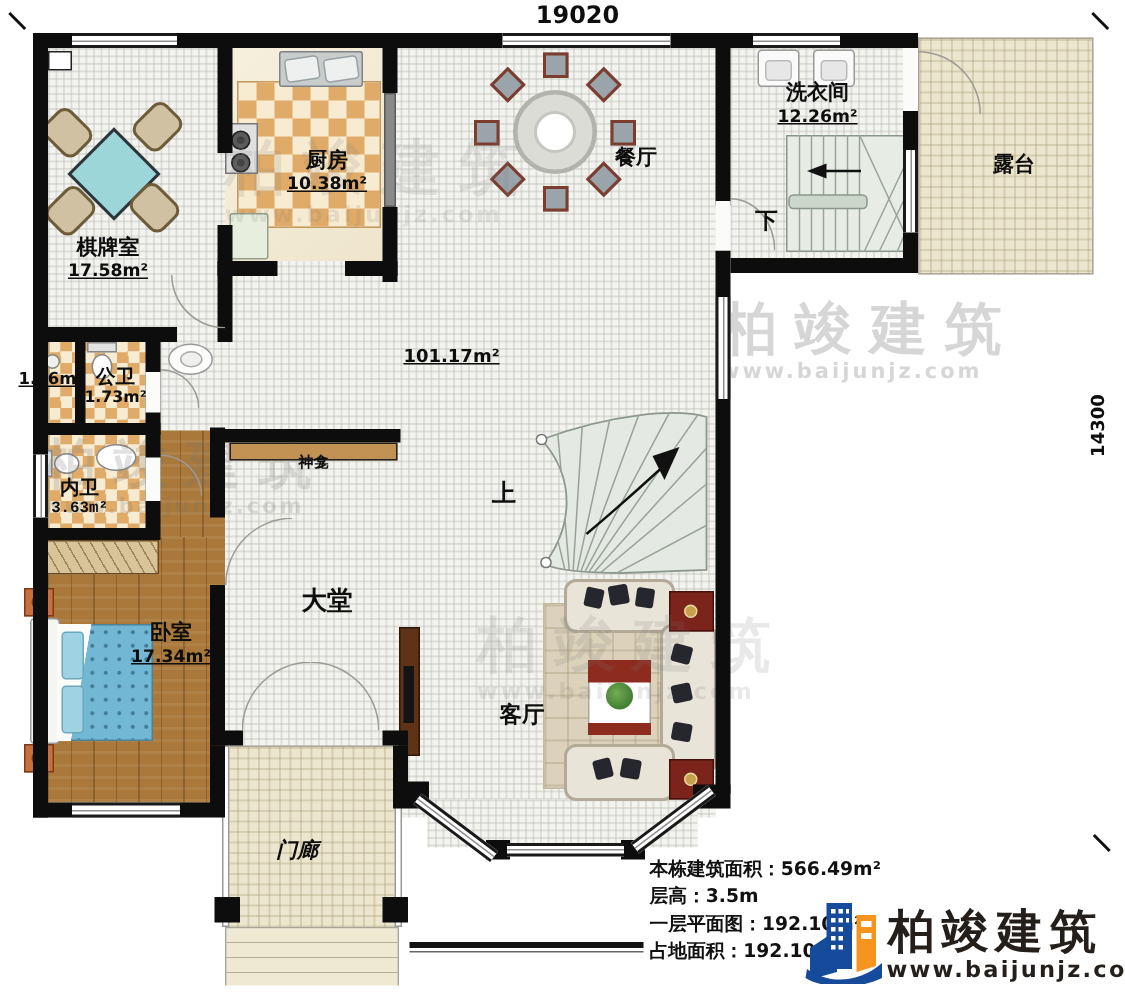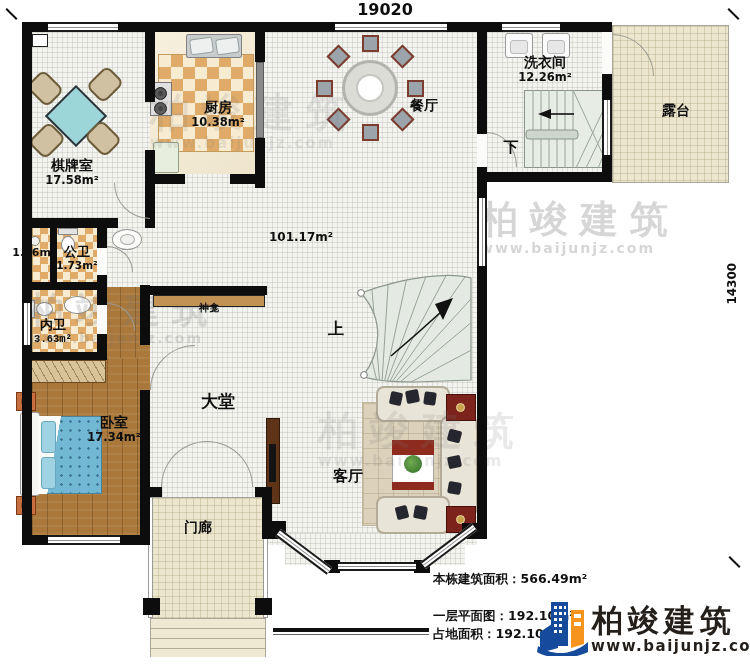--- a/index.html
+++ b/index.html
@@ -26,21 +26,21 @@
   .wall { position:absolute; background:#0d0d0d; z-index:5; }
   .winh { position:absolute; background:#fff; border-top:2px solid #1a1a1a; border-bottom:2px solid #1a1a1a; z-index:6; }
   .winh::before { content:""; position:absolute; left:0; right:0; top:45%; border-top:1px solid #8f8f8f; }
   .winv { position:absolute; background:#fff; border-left:2px solid #1a1a1a; border-right:2px solid #1a1a1a; z-index:6; }
   .winv::before { content:""; position:absolute; top:0; bottom:0; left:45%; border-left:1px solid #8f8f8f; }
   .gap { position:absolute; background:#fbfbf9; z-index:6; }
   .arc { position:absolute; border:1.4px solid #9b9b93; background:transparent; z-index:6; }
   
   .lbl { position:absolute; font-weight:bold; color:#0e0e0e; text-align:center; line-height:1.12; z-index:7; white-space:nowrap; }
   .rname { font-size:14px; }
-  .rarea { font-size:11.5px; }
+  .rarea { font-size:11.5px;text-decoration:underline; }
   
   .fur { position:absolute; z-index:3; }
   .pillow { position:absolute; background:#26262e; border-radius:2px; z-index:4; }
   .sofa { position:absolute; background:#e9e4d8; border:2px solid #b3aa97; border-radius:8px; z-index:3; }
   .chair-d { position:absolute; width:17px; height:17px; background:#9ba3ab; border:2px solid #7c3c2e; z-index:3; }
   .chair-c { position:absolute; width:30px; height:25px; background:#cfc1a1; border:2px solid #6d5c3a; border-radius:7px; z-index:3; }
   
   .wm { position:absolute; z-index:4; pointer-events:none; font-weight:bold; text-align:left; }
   .wm .t1 { font-size:40px; letter-spacing:12px; line-height:1; }
   .wm .t2 { font-size:15px; letter-spacing:2px; line-height:1.5; }
@@ -288,34 +288,35 @@
   <div class="lbl" style="left:26px;top:319px;width:54px;font-family:Liberation Mono, monospace;">
     <div style="font-size:13px;">内卫</div>
     <div style="font-size:10.5px;">3.63m²</div>
   </div>
   <div class="lbl" style="left:82px;top:415px;width:64px;">
     <div class="rname">卧室</div>
     <div class="rarea">17.34m²</div>
   </div>
   <div class="lbl" style="left:194px;top:392px;width:48px;font-size:17px;">大堂</div>
   <div class="lbl" style="left:324px;top:468px;width:48px;font-size:15px;">客厅</div>
-  <div class="lbl rname" style="left:174px;top:520px;width:48px;z-index:7;">门廊</div>
+  <div class="lbl rname" style="left:174px;top:560px;width:48px;z-index:7;font-style:italic;">门廊</div>
   <div class="lbl" style="left:324px;top:320px;width:24px;font-size:16px;">上</div>
   <div class="lbl" style="left:501px;top:139px;width:20px;font-size:15px;">下</div>
 
   <div class="lbl" style="left:355px;top:1px;width:60px;font-size:16px;">19020</div>
   <div class="lbl" style="left:703px;top:277px;width:60px;font-size:12px;transform:rotate(-90deg);">14300</div>
   <i class="tick" style="left:4px;top:13px;"></i>
   <i class="tick" style="left:726px;top:13px;"></i>
   <i class="tick" style="left:727px;top:561px;"></i>
 
   <div class="abs" style="left:273px;top:628px;width:156px;height:4px;background:#111;z-index:7;"></div>
   <div class="abs" style="left:273px;top:634px;width:156px;height:1px;background:#666;z-index:7;"></div>
   <div class="stat" style="left:433px;top:570px;">
     <div><span>本栋建筑面积：</span><span>566.49m²</span></div>
+    <div><span>层高：</span><span>3.5m</span></div>
   </div>
   <div class="stat" style="left:433px;top:607px;">
     <div><span>一层平面图：</span><span>192.10m²</span></div>
     <div><span>占地面积：</span><span>192.10m²</span></div>
   </div>
 
   <svg class="abs" style="left:534px;top:598px;z-index:7;" width="56" height="58" viewBox="0 0 56 58">
     <path d="M4,48 C18,58 38,58 54,44 L54,54 C38,62 14,61 3,54 Z" fill="#164a9a"></path>
     <path d="M6,34 L24,22 L24,50 L6,55 Z" fill="#164a9a"></path>
     <rect x="17" y="4" width="17" height="44" fill="#164a9a"></rect>

